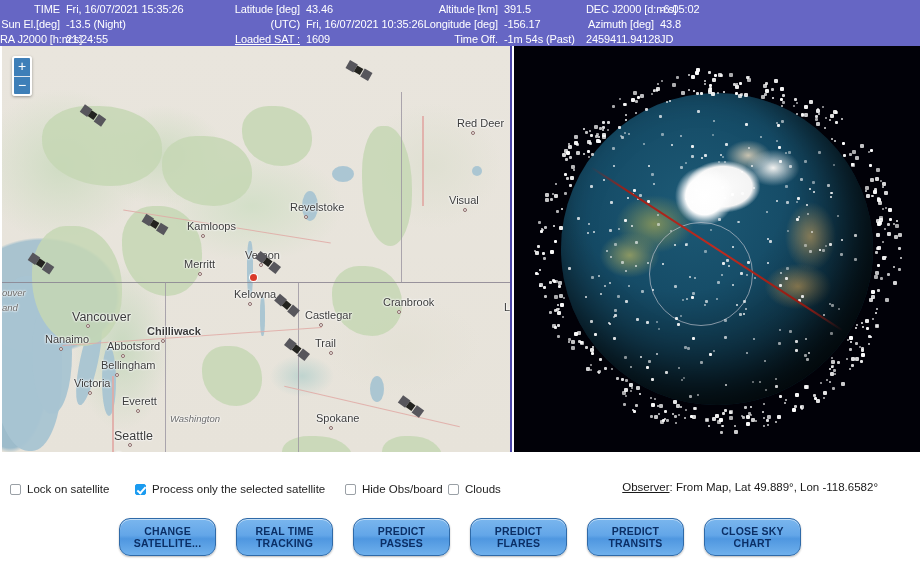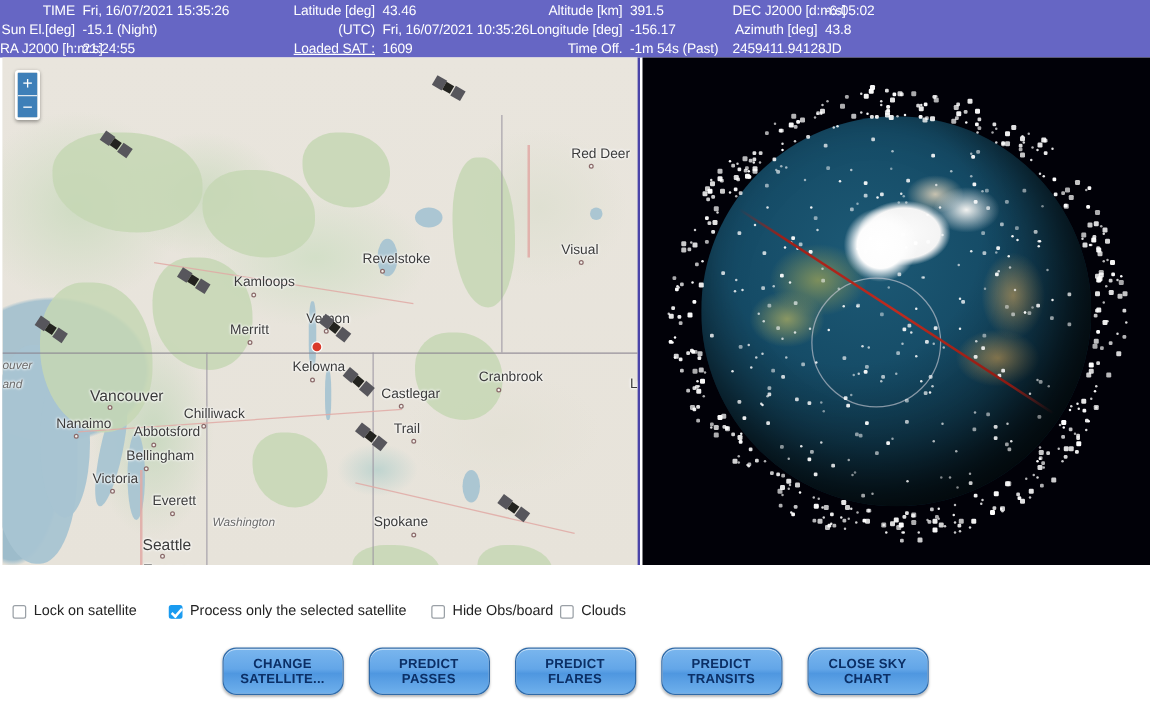--- a/index.html
+++ b/index.html
@@ -312,21 +312,21 @@
     <div class="hdr-grid" id="hdr-grid">
         <div class="hl">TIME</div>
         <div class="hv">Fri, 16/07/2021 15:35:26</div>
         <div class="hl">Latitude [deg]</div>
         <div class="hv">43.46</div>
         <div class="hl">Altitude [km]</div>
         <div class="hv">391.5</div>
         <div class="hl">DEC J2000 [d:m:s]</div>
         <div class="hv">-6:05:02</div>
         <div class="hl">Sun El.[deg]</div>
-        <div class="hv">-15.1 (Night)</div>
+        <div class="hv">-13.5 (Night)</div>
         <div class="hl">(UTC)</div>
         <div class="hv">Fri, 16/07/2021 10:35:26</div>
         <div class="hl">Longitude [deg]</div>
         <div class="hv">-156.17</div>
         <div class="hl">Azimuth [deg]</div>
         <div class="hv">43.8</div>
         <div class="hl">RA J2000 [h:m:s]</div>
         <div class="hv">21:24:55</div>
         <div class="hl link">Loaded SAT :</div>
         <div class="hv">1609</div>
@@ -394,35 +394,35 @@
         <div class="city" style="left: 232px; top: 242px;">Kelowna</div>
         <div class="citydot" style="left: 246px; top: 256px;"></div>
         <div class="city" style="left: 303px; top: 263px;">Castlegar</div>
         <div class="citydot" style="left: 317px; top: 277px;"></div>
         <div class="city" style="left: 381px; top: 250px;">Cranbrook</div>
         <div class="citydot" style="left: 395px; top: 264px;"></div>
         <div class="city" style="left: 313px; top: 291px;">Trail</div>
         <div class="citydot" style="left: 327px; top: 305px;"></div>
         <div class="city big" style="left: 70px; top: 264px;">Vancouver</div>
         <div class="citydot" style="left: 84px; top: 278px;"></div>
-        <div class="city" style="left: 145px; top: 279px;">Chilliwack</div>
+        <div class="city" style="left: 145px; top: 279px; font-weight: bold;">Chilliwack</div>
         <div class="citydot" style="left: 159px; top: 293px;"></div>
         <div class="city" style="left: 43px; top: 287px;">Nanaimo</div>
         <div class="citydot" style="left: 57px; top: 301px;"></div>
         <div class="city" style="left: 105px; top: 294px;">Abbotsford</div>
         <div class="citydot" style="left: 119px; top: 308px;"></div>
         <div class="city" style="left: 99px; top: 313px;">Bellingham</div>
         <div class="citydot" style="left: 113px; top: 327px;"></div>
         <div class="city" style="left: 72px; top: 331px;">Victoria</div>
         <div class="citydot" style="left: 86px; top: 345px;"></div>
         <div class="city" style="left: 120px; top: 349px;">Everett</div>
         <div class="citydot" style="left: 134px; top: 363px;"></div>
         <div class="city big" style="left: 112px; top: 383px;">Seattle</div>
         <div class="citydot" style="left: 126px; top: 397px;"></div>
-        <div class="city" style="left: 297px; top: 366px; text-align: right;">Spokane</div>
+        <div class="city" style="left: 314px; top: 366px; text-align: right;">Spokane</div>
         <div class="citydot" style="left: 327px; top: 380px;"></div>
         <div class="city" style="left: 113px; top: 404px;">Tacoma</div>
         <div class="city" style="left: 502px; top: 255px;">Le</div>
         <div class="city small" style="left: 0px; top: 241px;">ouver</div>
         <div class="city small" style="left: 0px; top: 256px;">and</div>
         <div class="city small" style="left: 168px; top: 367px;">Washington</div>
       </div>
 
     <div class="obs-marker" style="left:248px;top:228px;"></div>
 
@@ -1144,27 +1144,38 @@
         <div class="chk" style="position: absolute; left: 345px;">
           <span class="box"></span>
           <span>Hide Obs/board</span>
         </div>
         <div class="chk" style="position: absolute; left: 448px;">
           <span class="box"></span>
           <span>Clouds</span>
         </div>
       </div>
   </div>
+  <div class="observer-line">
+    <span class="ol">Observer</span><span>: From Map, Lat 49.889°, Lon -118.6582°</span>
+  </div>
 
   <div class="buttonbar" id="buttonbar">
       <div class="btnwrap">
         <div class="btn">
           <div>
             <span>CHANGE</span>
             <span>SATELLITE...</span>
+          </div>
+        </div>
+      </div>
+      <div class="btnwrap">
+        <div class="btn">
+          <div>
+            <span>REAL TIME</span>
+            <span>TRACKING</span>
           </div>
         </div>
       </div>
       <div class="btnwrap">
         <div class="btn">
           <div>
             <span>PREDICT</span>
             <span>PASSES</span>
           </div>
         </div>

